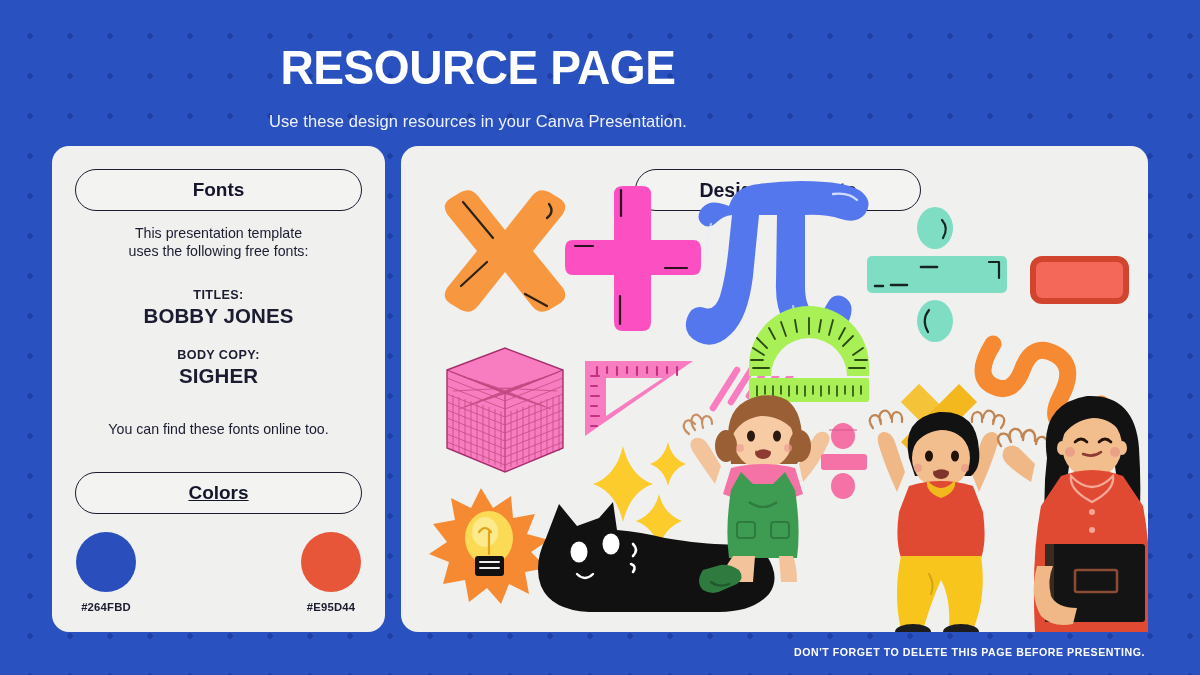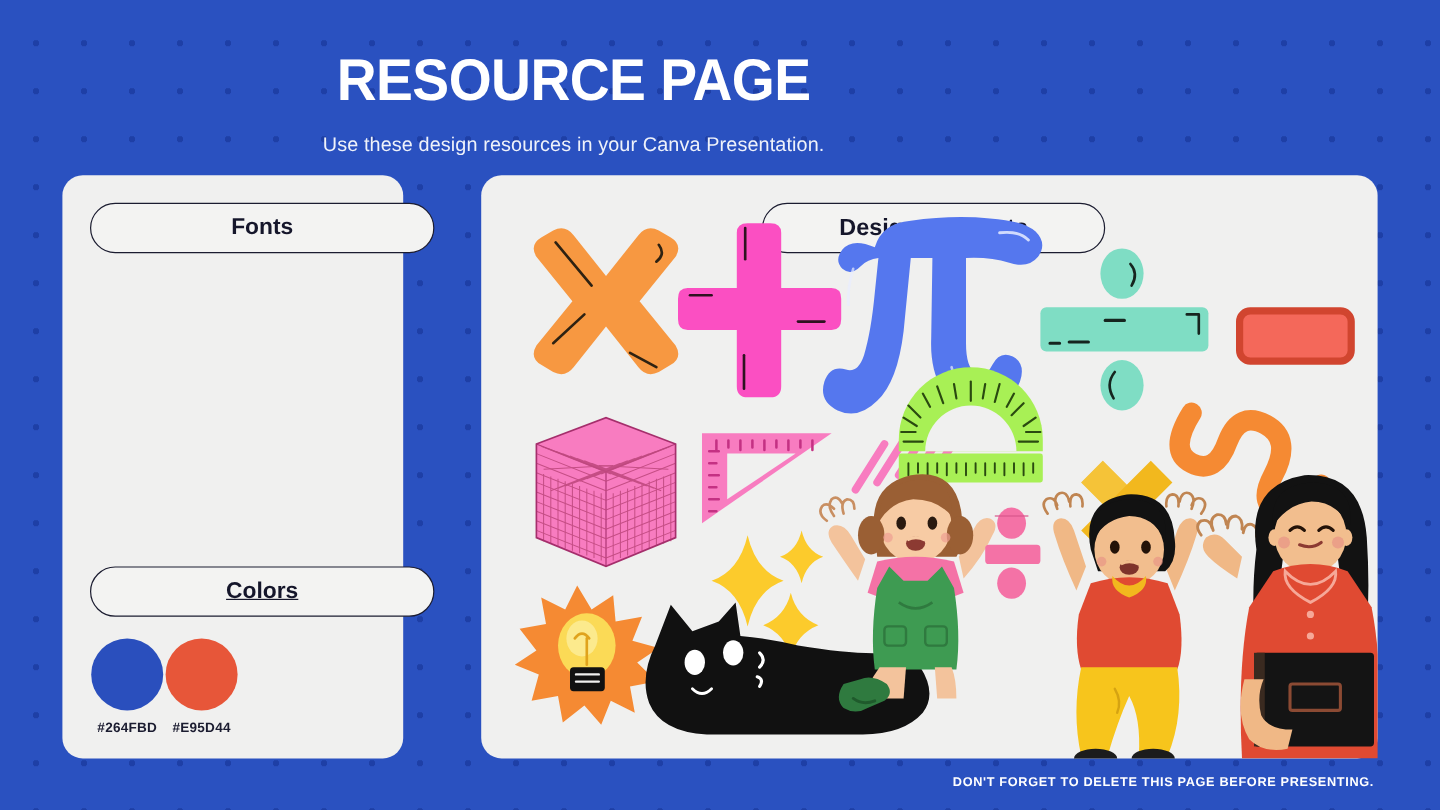--- a/index.html
+++ b/index.html
@@ -35,21 +35,21 @@
     font-weight:400;
     letter-spacing:0.1px;
   }
 
   
   .card {
     position:absolute;
     background:#F0F0EF;
     border-radius:17px;
   }
-  #left-card  { left:52px;  top:146px; width:284px; height:486px; }
+  #left-card  { left:52px;  top:146px; width:333px; height:486px; }
   #right-card { left:401px; top:146px; width:747px; height:486px; }
 
   .pill {
     border:1.6px solid #1B1C30;
     border-radius:22px;
     background:#F3F3F2;
     height:42px;
     display:flex; align-items:center; justify-content:center;
     font-weight:bold;
     color:#15162B;
@@ -64,21 +64,21 @@
   }
   .fonts-intro { font-size:14.2px; line-height:1.28; }
   .fonts-label { font-size:12.6px; font-weight:bold; letter-spacing:0.4px; }
   .fonts-name  { font-size:20.5px; font-weight:bold; letter-spacing:0.1px; margin-top:2px; }
   .gap-a { height:28px; } .gap-b { height:20px; }
   .fonts-online { font-size:14.2px; margin-top:33px; }
 
   
   .swatches {
     position:absolute; left:23px; top:386px; width:287px;
-    display:flex; justify-content:flex-start; 
+    display:flex; justify-content:space-between; 
   }
   .sw { width:62px; text-align:center; }
   .sw .dot { width:60px; height:60px; border-radius:50%; margin:0 auto; }
   .sw .hex { margin-top:9px; font-size:11.3px; font-weight:bold; color:#1B1C30; letter-spacing:0.2px; }
 
   
   .footer {
     position:absolute; right:55px; bottom:17px;
     font-size:10.6px; font-weight:bold; color:#FFFFFF;
     letter-spacing:0.55px;
@@ -98,20 +98,33 @@
     <div class="title">RESOURCE PAGE</div>
     <div class="subtitle">Use these design resources in your Canva Presentation.</div>
   </div>
 
   <div class="card" id="left-card">
 
     <div class="pill" id="fonts-pill">
       <span>Fonts</span>
     </div>
 
+    <div class="fonts-body">
+      <div class="fonts-intro">
+        <div>This presentation template</div>
+        <div>uses the following free fonts:</div>
+      </div>
+      <div class="gap-a"></div>
+      <div class="fonts-label">TITLES:</div>
+      <div class="fonts-name">BOBBY JONES</div>
+      <div class="gap-b"></div>
+      <div class="fonts-label">BODY COPY:</div>
+      <div class="fonts-name">SIGHER</div>
+      <div class="fonts-online">You can find these fonts online too.</div>
+    </div>
 
     <div class="pill" id="colors-pill">
       <span>Colors</span>
     </div>
 
     <div class="swatches">
       <div class="sw">
         <div class="dot" style="background: rgb(42, 79, 189);"></div>
         <div class="hex">#264FBD</div>
       </div>

